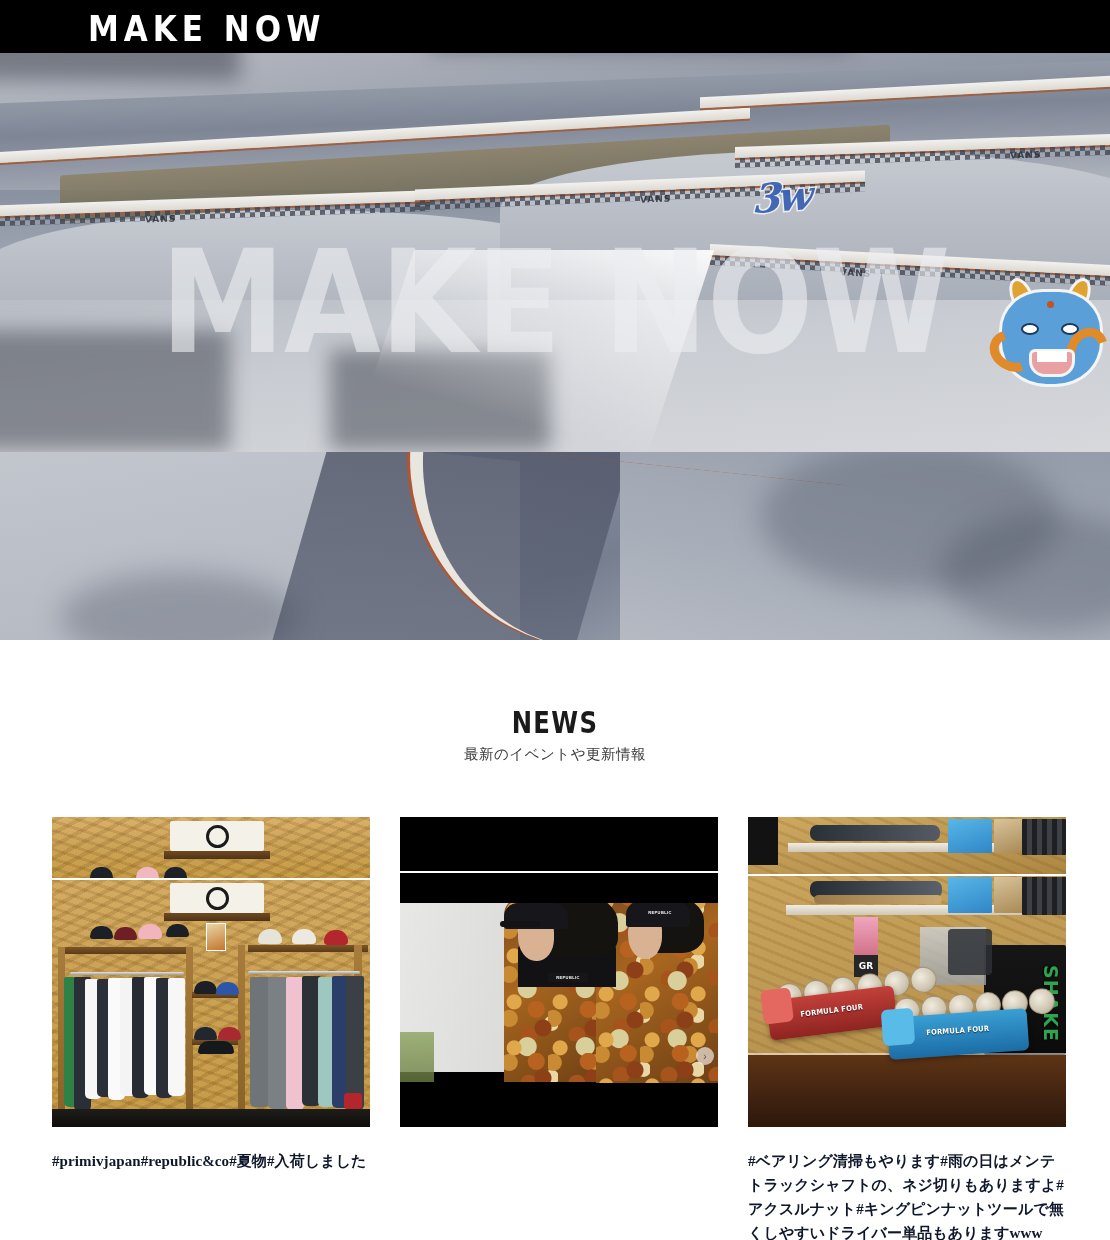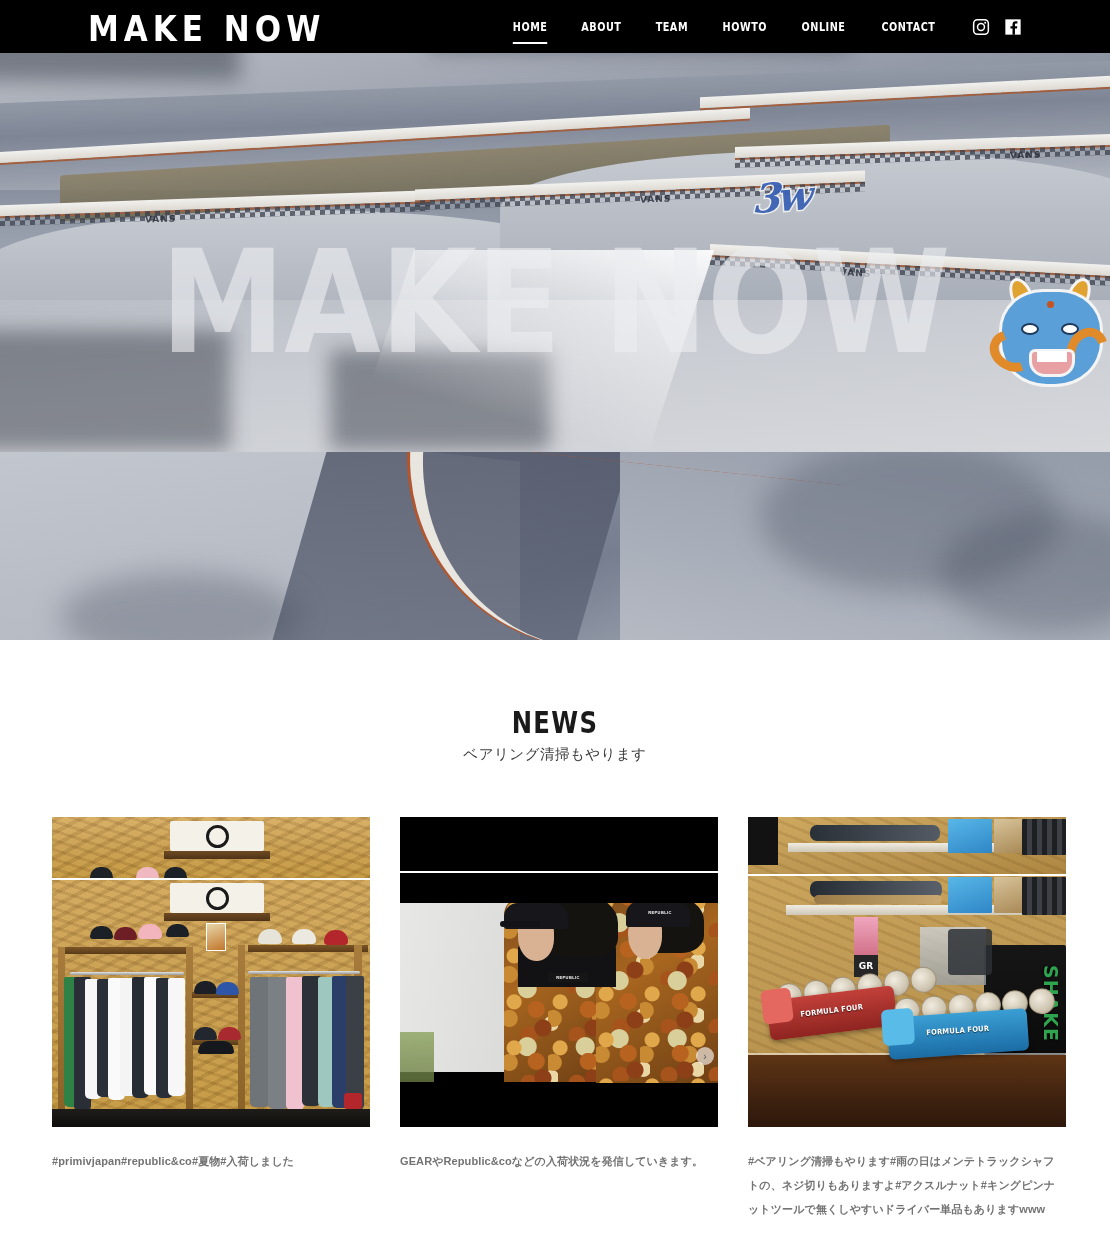--- a/index.html
+++ b/index.html
@@ -228,23 +228,23 @@
     transform:scaleX(0.92); transform-origin:left center;
   }
   .badge{
     display:inline-block; min-width:84px; text-align:center;
     padding:4px 12px 5px; border-radius:4px;
     color:#fff; font-size:11.5px; font-weight:bold; letter-spacing:.5px;
     font-family:"DejaVu Sans Condensed","Liberation Sans",sans-serif;
     transform:scaleX(0.92);
   }
   .card-text{
-    margin-top:22px; font-size:11px; line-height:24px;
-    color:#737373; font-weight:bold; letter-spacing:.1px;
-    font-family:Liberation Sans, sans-serif;
+    margin-top:22px; font-size:15px; line-height:24px;
+    color:#0f172a; font-weight:bold; letter-spacing:.1px;
+    font-family:Liberation Serif, serif;
   }
   .card-next{
     position:absolute; right:4px; bottom:62px;
     width:18px; height:18px; border-radius:50%;
     background:rgba(255,255,255,.62);
     display:flex; align-items:center; justify-content:center;
     font-size:10px; color:#555; cursor:pointer; z-index:5;
   }
 
   
@@ -435,44 +435,25 @@
     <div class="tree-shadow" style="left:760px;top:-10px;width:300px;height:150px;"></div>
     <div class="tree-shadow" style="left:940px;top:60px;width:220px;height:120px;"></div>
     <div class="tree-shadow" style="left:60px;top:120px;width:240px;height:90px;"></div>
   </div>
 
   <div class="hero-title">MAKE NOW</div>
 </div>
 
 <div class="header">
   <div class="logo">MAKE NOW</div>
-  <div class="nav">
-    <div class="nav-item active">HOME</div>
-    <div class="nav-item">ABOUT</div>
-    <div class="nav-item">TEAM</div>
-    <div class="nav-item">HOWTO</div>
-    <div class="nav-item">ONLINE</div>
-    <div class="nav-item">CONTACT</div>
-    <div class="nav-social">
-      <svg class="social-ic" viewBox="0 0 24 24">
-        <rect x="2.2" y="2.2" width="19.6" height="19.6" rx="5" ry="5" fill="none" stroke="#fff" stroke-width="2"></rect>
-        <circle cx="12" cy="12" r="4.6" fill="none" stroke="#fff" stroke-width="2"></circle>
-        <circle cx="17.6" cy="6.4" r="1.3" fill="#fff"></circle>
-      </svg>
-      <svg class="social-ic" viewBox="0 0 24 24">
-        <rect x="1.8" y="1.8" width="20.4" height="20.4" fill="#fff"></rect>
-        <path d="M14.6 22.2v-8.1h2.7l.4-3.2h-3.1V8.9c0-.9.26-1.55 1.6-1.55h1.67V4.5c-.29-.04-1.29-.13-2.45-.13-2.42 0-4.08 1.48-4.08 4.2v2.34H8.6v3.2h2.74v8.09z" fill="#000"></path>
-      </svg>
-    </div>
-  </div>
 </div>
 
 <div class="news">
   <div class="news-title">NEWS</div>
-  <div class="news-sub">ベアリング清掃もやります</div>
+  <div class="news-sub">最新のイベントや更新情報</div>
 
   <div class="cards">
 
     <div class="card">
       <div class="card-img">
         <div class="p1">
           <div class="osb"></div>
 
           <div style="position:absolute;left:0;top:0;width:318px;height:62px;overflow:hidden;">
             <div class="osb"></div>
@@ -565,21 +546,20 @@
 
           <div class="p2-bar" style="top:0;height:34px;"></div>
           <div class="p2-bar" style="top:56px;height:30px;"></div>
           <div class="p2-bar" style="top:266px;height:44px;"></div>
           <div style="position:absolute;left:0;top:54px;width:318px;height:2px;background:#fff;"></div>
 
           <div style="position:absolute;left:0;top:215px;width:34px;height:50px;background:linear-gradient(180deg,#8ca35e,#6b7d42);opacity:.8;"></div>
         </div>
         <div class="card-next">›</div>
       </div>
-      <div class="card-text">GEARやRepublic&amp;coなどの入荷状況を発信していきます。</div>
     </div>
 
     <div class="card">
       <div class="card-img">
         <div class="p3">
           <div class="p3-osb"></div>
 
           <div style="position:absolute;left:0;top:0;width:318px;height:58px;overflow:hidden;">
             <div class="p3-osb"></div>
             <div class="deck" style="left:62px;top:8px;width:130px;height:16px;background:linear-gradient(90deg,#2a3038,#545b64);"></div>

